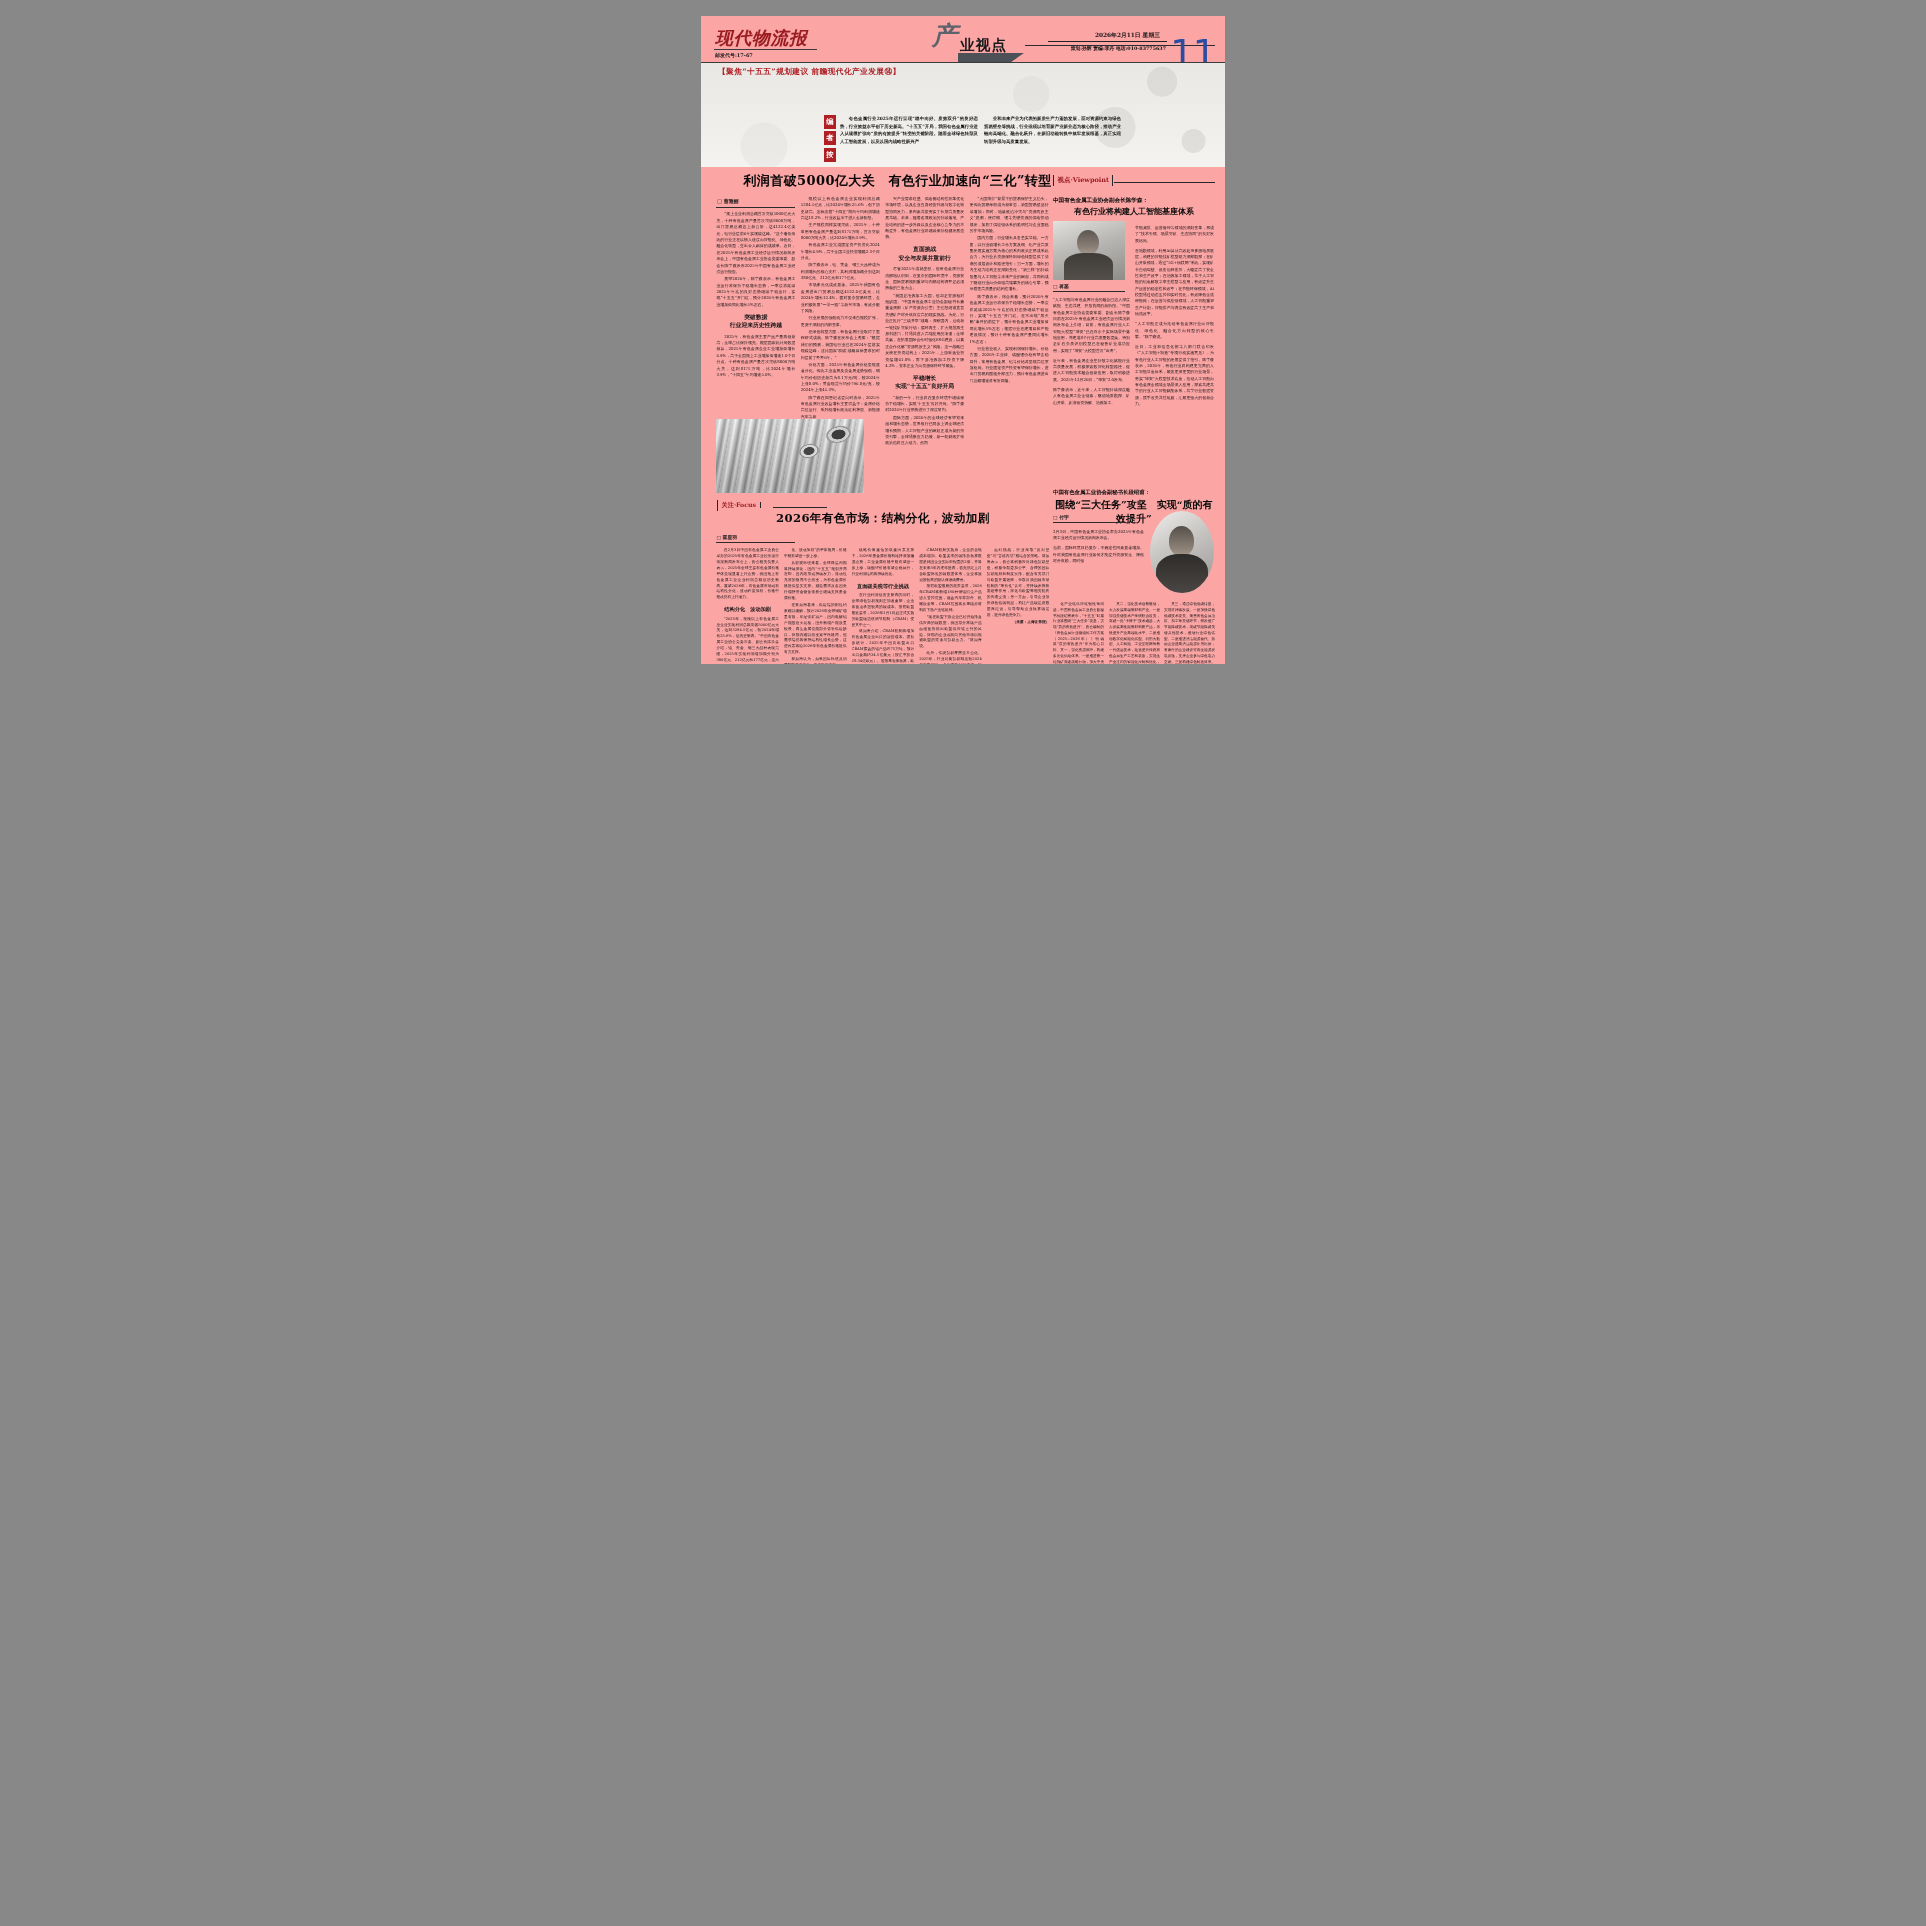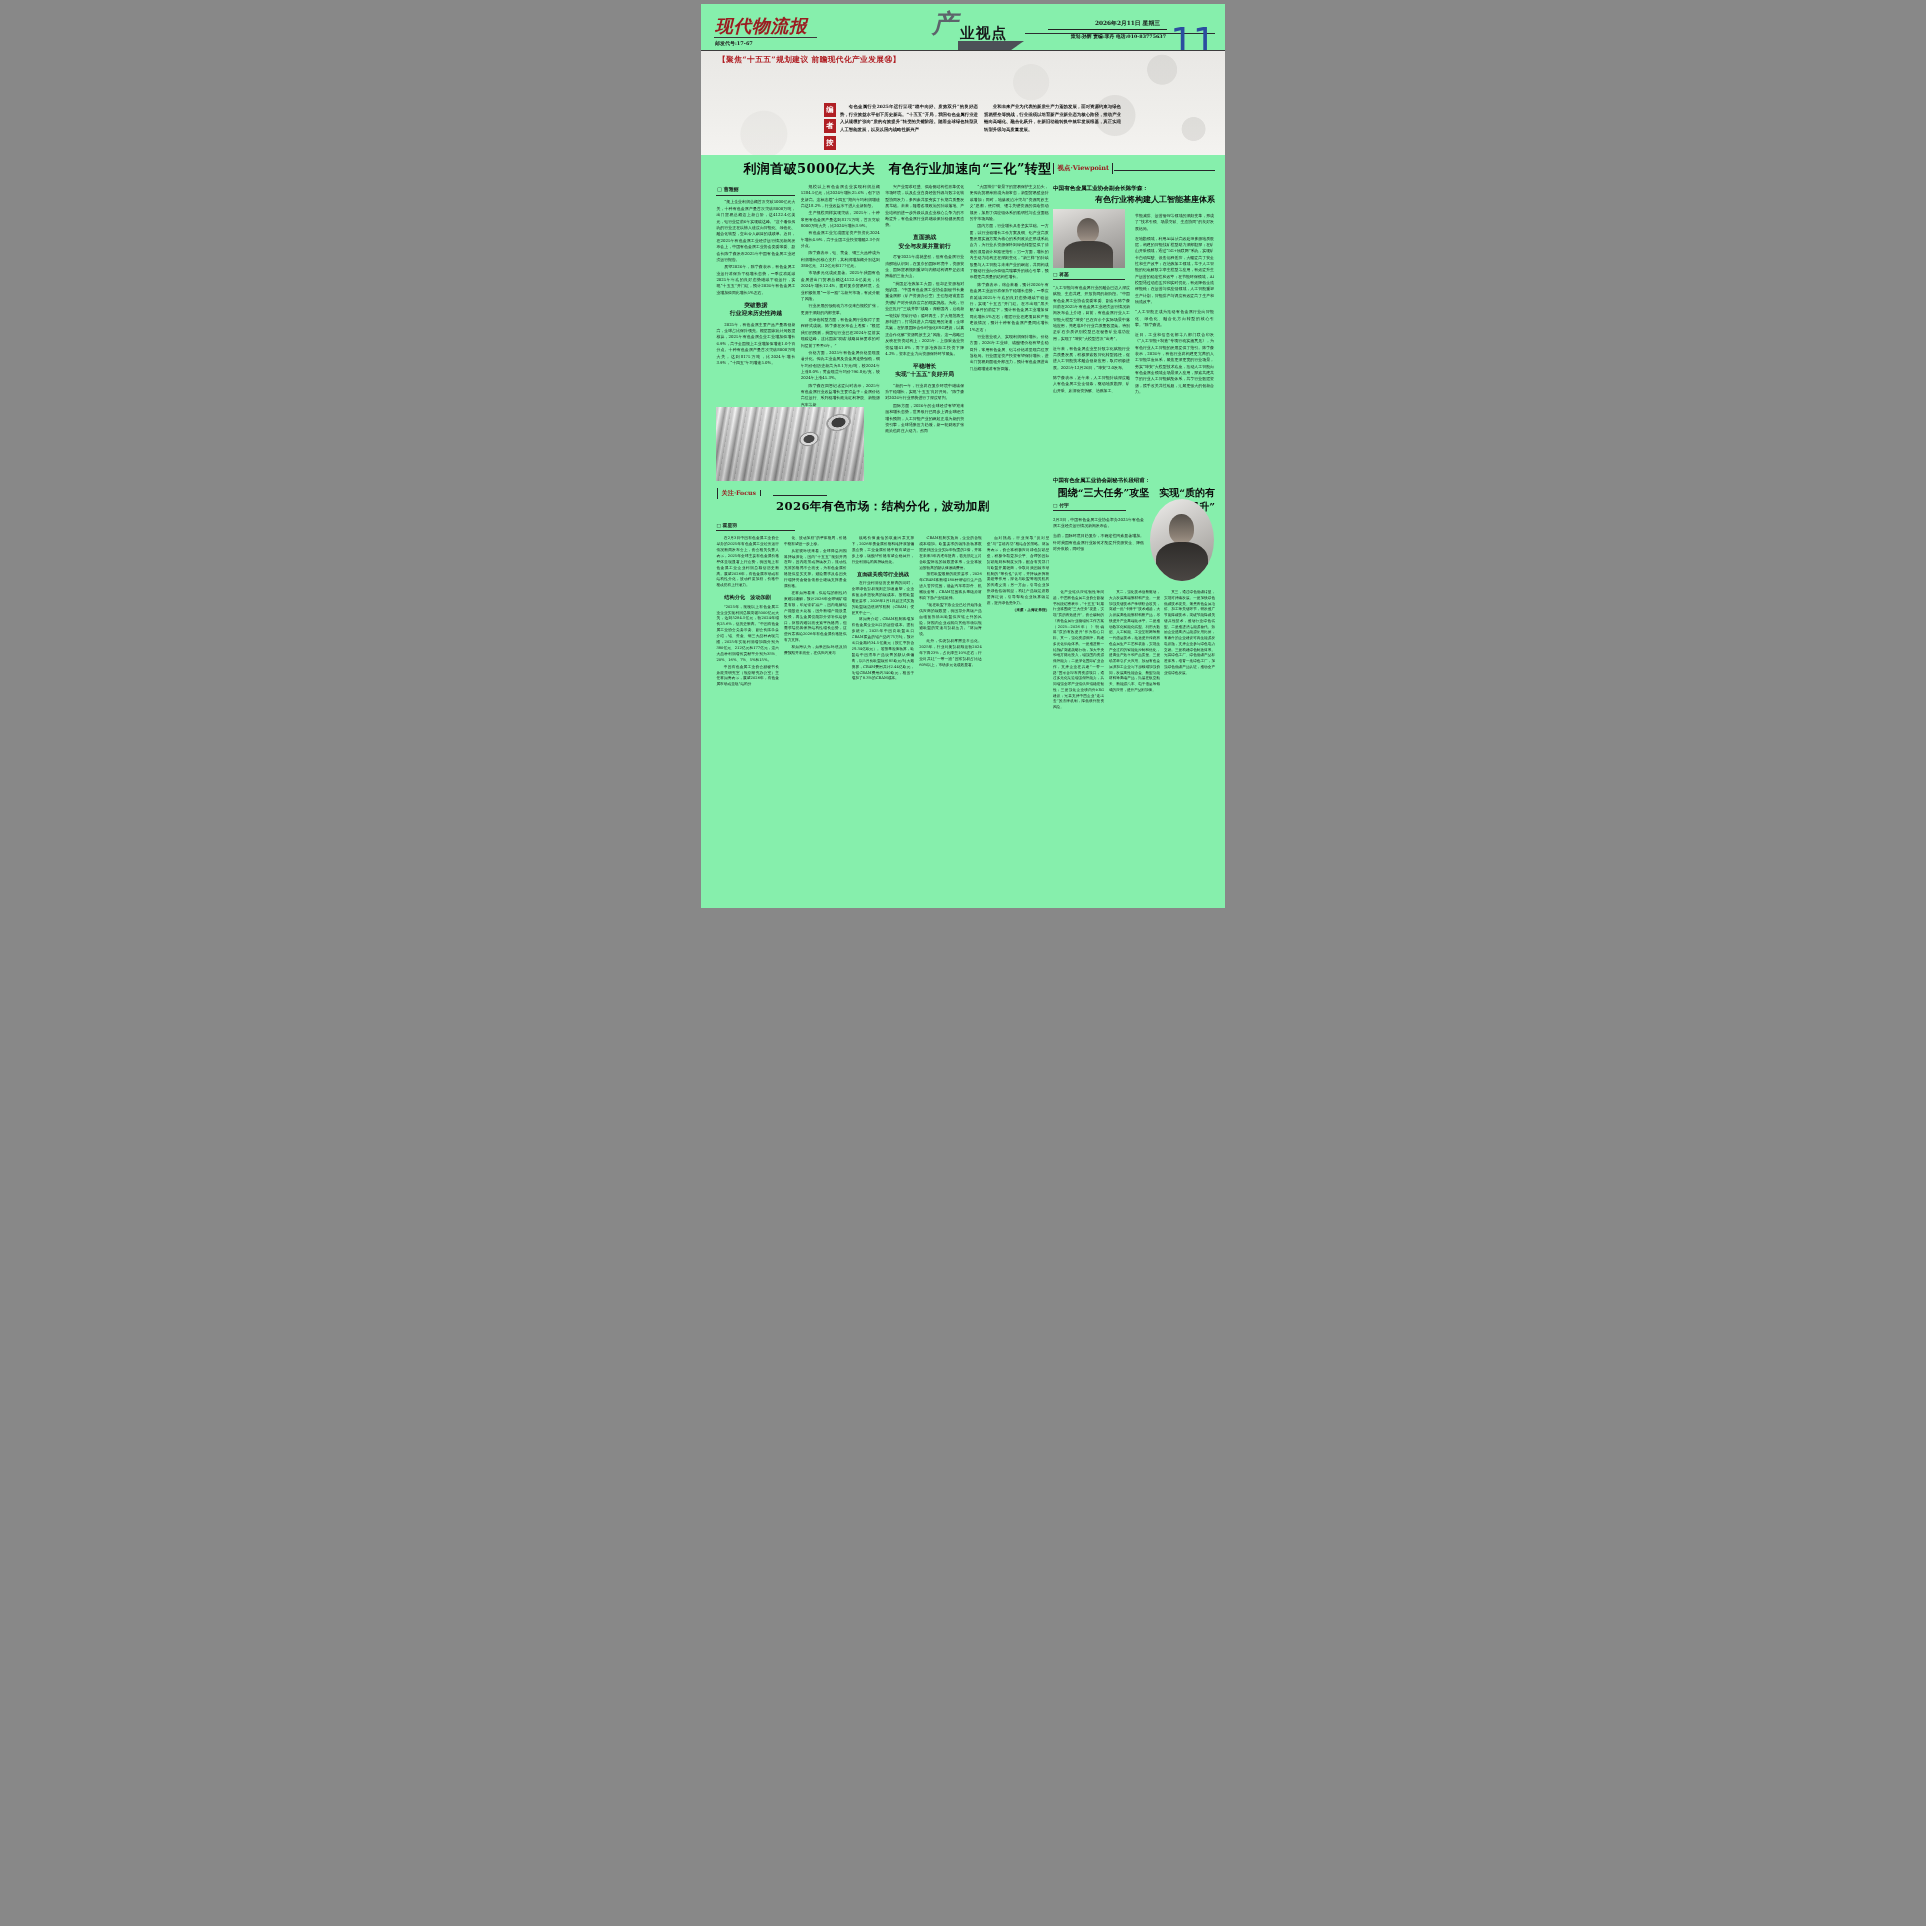--- a/index.html
+++ b/index.html
@@ -1,16 +1,16 @@
 <!DOCTYPE html>
 <html style="font-size:6.2px"><head>
 <meta charset="utf-8">
 <style>
   html,body{margin:0;padding:0;background:#888;}
-  .page{position:relative;width:524px;height:904px;margin:4px auto;background:#86efac;
+  .page{position:relative;width:524px;height:648px;margin:16px auto;background:#fca5a5;
         font-family:"DejaVu Serif","Liberation Serif",serif;color:#141414;overflow:hidden;}
   [data-name]{box-sizing:border-box;}
   
   .masthead{position:absolute;left:14px;top:10px;font-size:17.7px;font-weight:900;color:#9a1c20;
             letter-spacing:0.8px;font-style:italic;text-shadow:0.4px 0.4px 0 #c8888a33;}
   .mast-rule{position:absolute;left:13px;top:33px;width:103px;height:0.8px;background:#3a3a3a;}
   .postal{position:absolute;left:14px;top:36px;font-size:5px;font-weight:700;color:#222;}
   .sec-big{position:absolute;left:231px;top:7px;font-size:25.4px;font-weight:900;color:#5d636b;
            font-style:italic;line-height:1;}
   .sec-rest{position:absolute;left:259px;top:20px;font-size:14.6px;font-weight:900;color:#17181a;letter-spacing:1.2px;}
@@ -63,21 +63,21 @@
          linear-gradient(180deg,rgba(255,255,255,.15),rgba(40,40,40,.18) 90%),
          repeating-linear-gradient(100deg,#c7c7c7 0 1.9px,#f4f4f4 4.2px,#8e8e8e 9.2px,#e3e3e3 12.3px,#ababab 15.4px);}
   .pipes::before{content:"";position:absolute;right:13px;top:7px;width:25px;height:17px;border-radius:50%;
          background:radial-gradient(ellipse at center,#3c3c3c 0 38%,#cfcfcf 42% 58%,#9a9a9a 60% 72%,#e8e8e8 74%);
          transform:rotate(-12deg);}
   .pipes::after{content:"";position:absolute;right:45px;top:25px;width:20px;height:14px;border-radius:50%;
          background:radial-gradient(ellipse at center,#454545 0 36%,#d8d8d8 42% 58%,#909090 62% 74%,#ececec 76%);
          transform:rotate(-12deg);}
   
   .kicker{position:absolute;font-size:5.6px;font-weight:900;color:#0b0b0b;}
-  .vhead{position:absolute;font-weight:900;color:#0b0b0b;text-align:right;}
+  .vhead{position:absolute;font-weight:900;color:#0b0b0b;text-align:center;}
   .portraitA{position:absolute;left:352px;top:205px;width:72px;height:59px;overflow:hidden;
       background:linear-gradient(160deg,#e3e1de,#b9b7b4 45%,#8f8d8a);}
   .portraitA::before{content:"";position:absolute;left:24px;top:8.5px;width:22.3px;height:25.4px;border-radius:50% 50% 46% 46%;
       background:linear-gradient(180deg,#5c5650,#8c8178 70%,#a79a8e);}
   .portraitA::after{content:"";position:absolute;left:10.8px;top:32px;width:49px;height:28px;border-radius:40% 40% 0 0;
       background:linear-gradient(180deg,#3e3b38,#55504b);}
   .portraitB{position:absolute;left:449px;top:495px;width:64px;height:82px;border-radius:50%;overflow:hidden;
       background:linear-gradient(150deg,#efeeec,#c9c7c4 40%,#97948f);}
   .portraitB::before{content:"";position:absolute;left:18.5px;top:15.4px;width:25.4px;height:30px;border-radius:50% 50% 46% 46%;
       background:linear-gradient(180deg,#55504a,#8a7f74 72%,#a3968a);}

